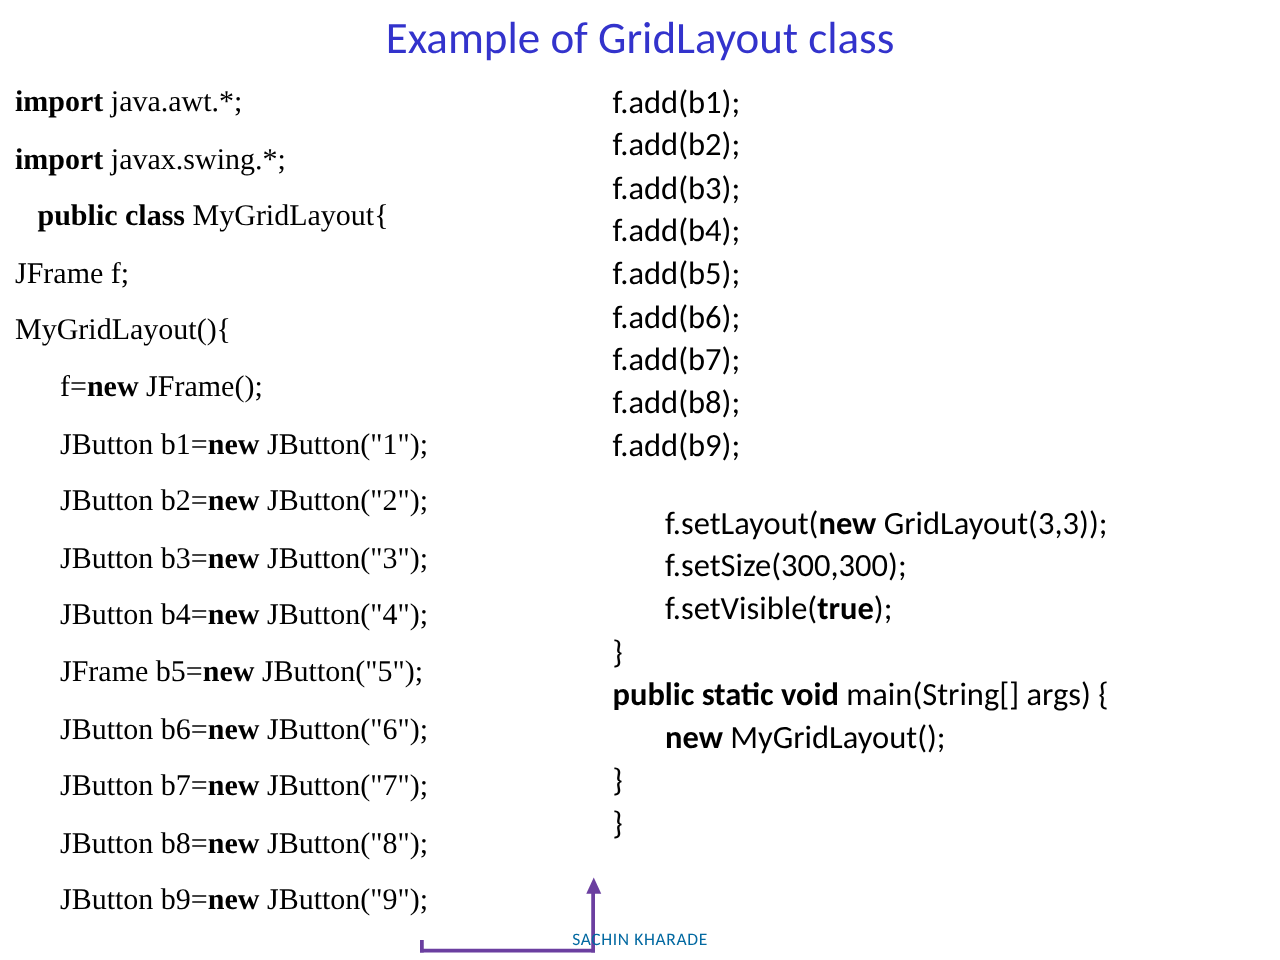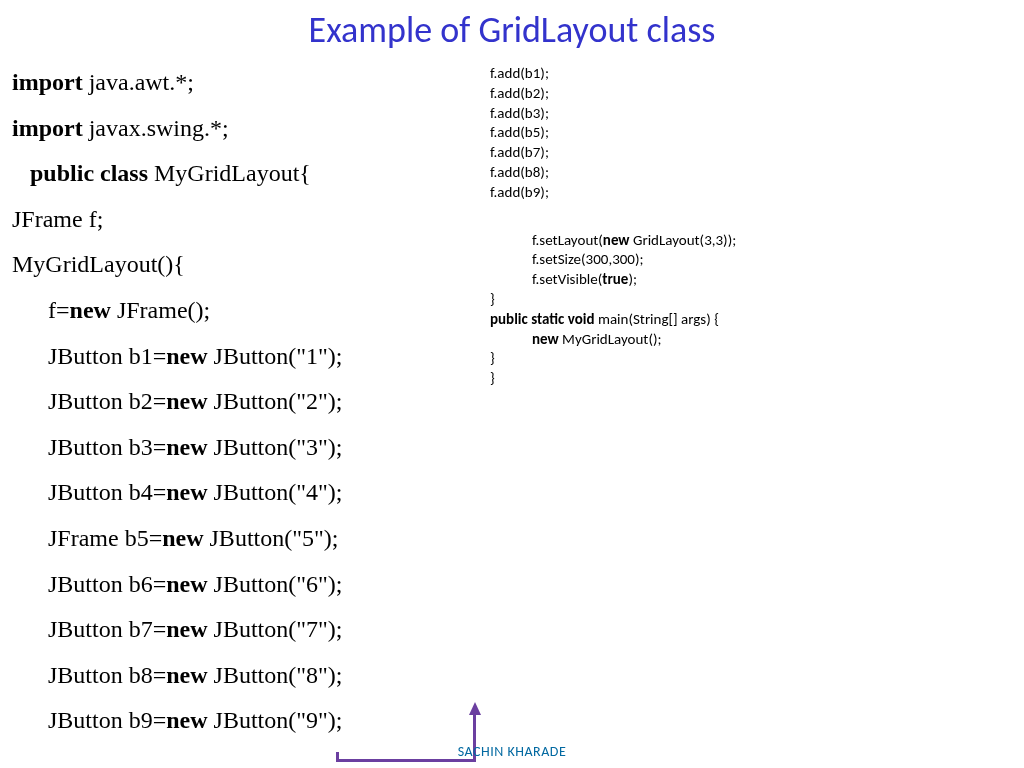--- a/index.html
+++ b/index.html
@@ -26,21 +26,21 @@
     .left-col {
       width: 478px;
       color: #000000;
       font-size: 24px;
       line-height: 1.9;
       font-family: Liberation Serif, serif;
     }
     .right-col {
       width: 520px;
       color: #000000;
-      font-size: 15px;
+      font-size: 26px;
       line-height: 1.32;
       padding-top: 4px;
     }
     .bold { font-weight: 700; }
     .indent1 { padding-left: 18px; }
     .indent2 { padding-left: 36px; }
     .r-indent { padding-left: 42px; }
     .right-col .spacer { height: 28px; }
     .footer-label {
       position: absolute;
@@ -114,21 +114,23 @@
     <div class="indent2"><span>JButton b6=</span><span class="bold">new</span><span> JButton("6");</span></div>
     <div class="indent2"><span>JButton b7=</span><span class="bold">new</span><span> JButton("7");</span></div>
     <div class="indent2"><span>JButton b8=</span><span class="bold">new</span><span> JButton("8");</span></div>
     <div class="indent2"><span>JButton b9=</span><span class="bold">new</span><span> JButton("9");</span></div>
   </div>
 
   <div class="right-col">
     <div>f.add(b1);</div>
     <div>f.add(b2);</div>
     <div>f.add(b3);</div>
+    <div>f.add(b4);</div>
     <div>f.add(b5);</div>
+    <div>f.add(b6);</div>
     <div>f.add(b7);</div>
     <div>f.add(b8);</div>
     <div>f.add(b9);</div>
     <div class="spacer"></div>
     <div class="r-indent"><span>f.setLayout(</span><span class="bold">new</span><span> GridLayout(3,3));</span></div>
     <div class="r-indent">f.setSize(300,300);</div>
     <div class="r-indent"><span>f.setVisible(</span><span class="bold">true</span><span>);</span></div>
     <div>}</div>
     <div><span class="bold">public static void</span><span> main(String[] args) {</span></div>
     <div class="r-indent"><span class="bold">new</span><span> MyGridLayout();</span></div>

